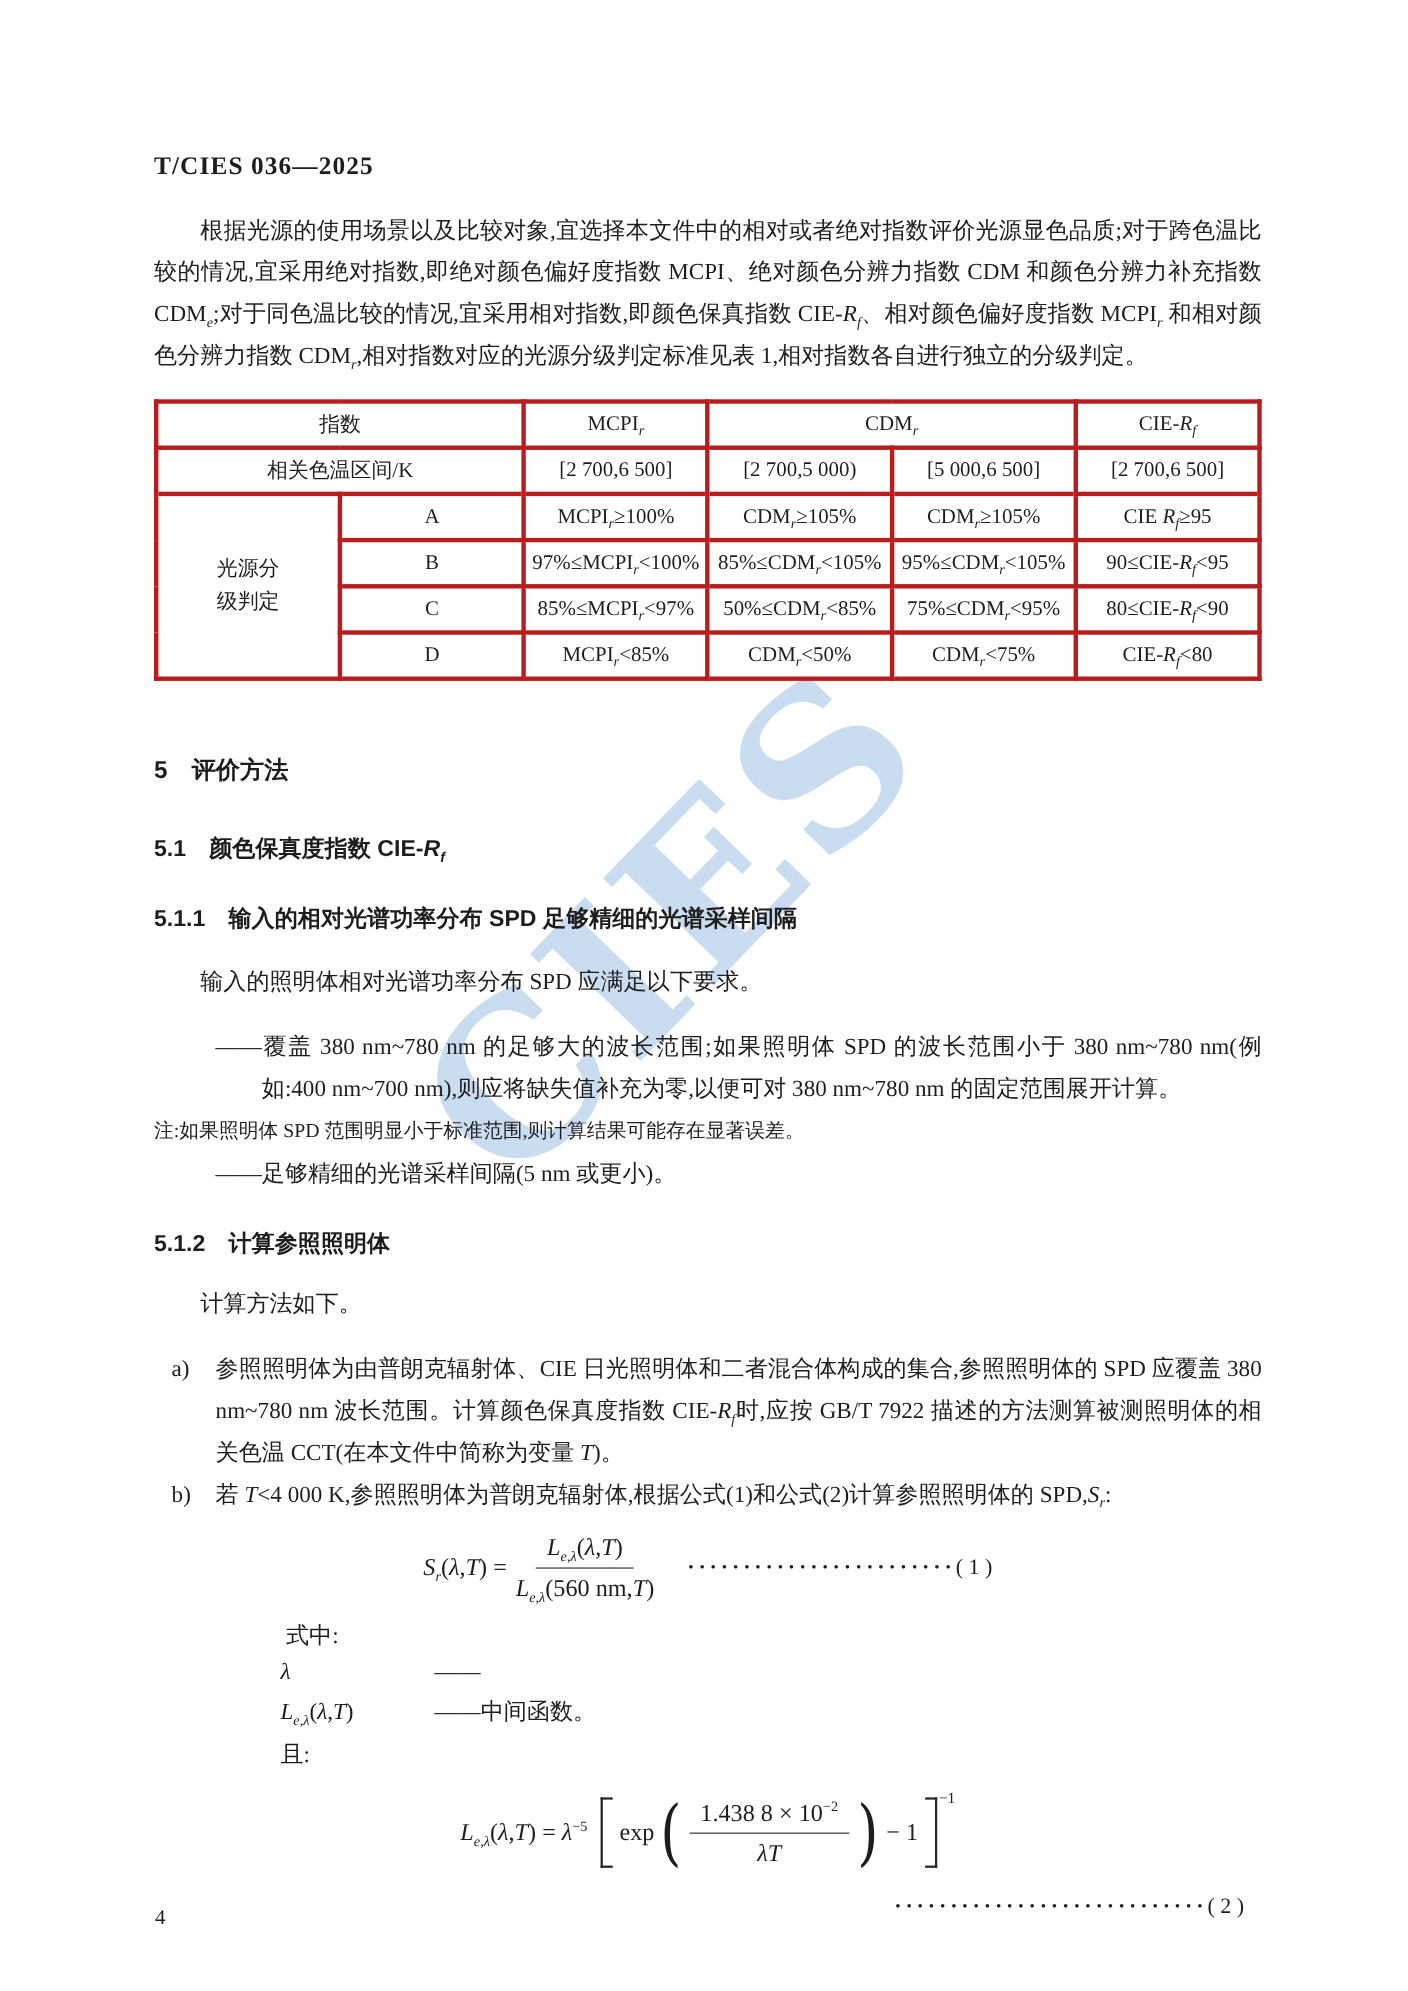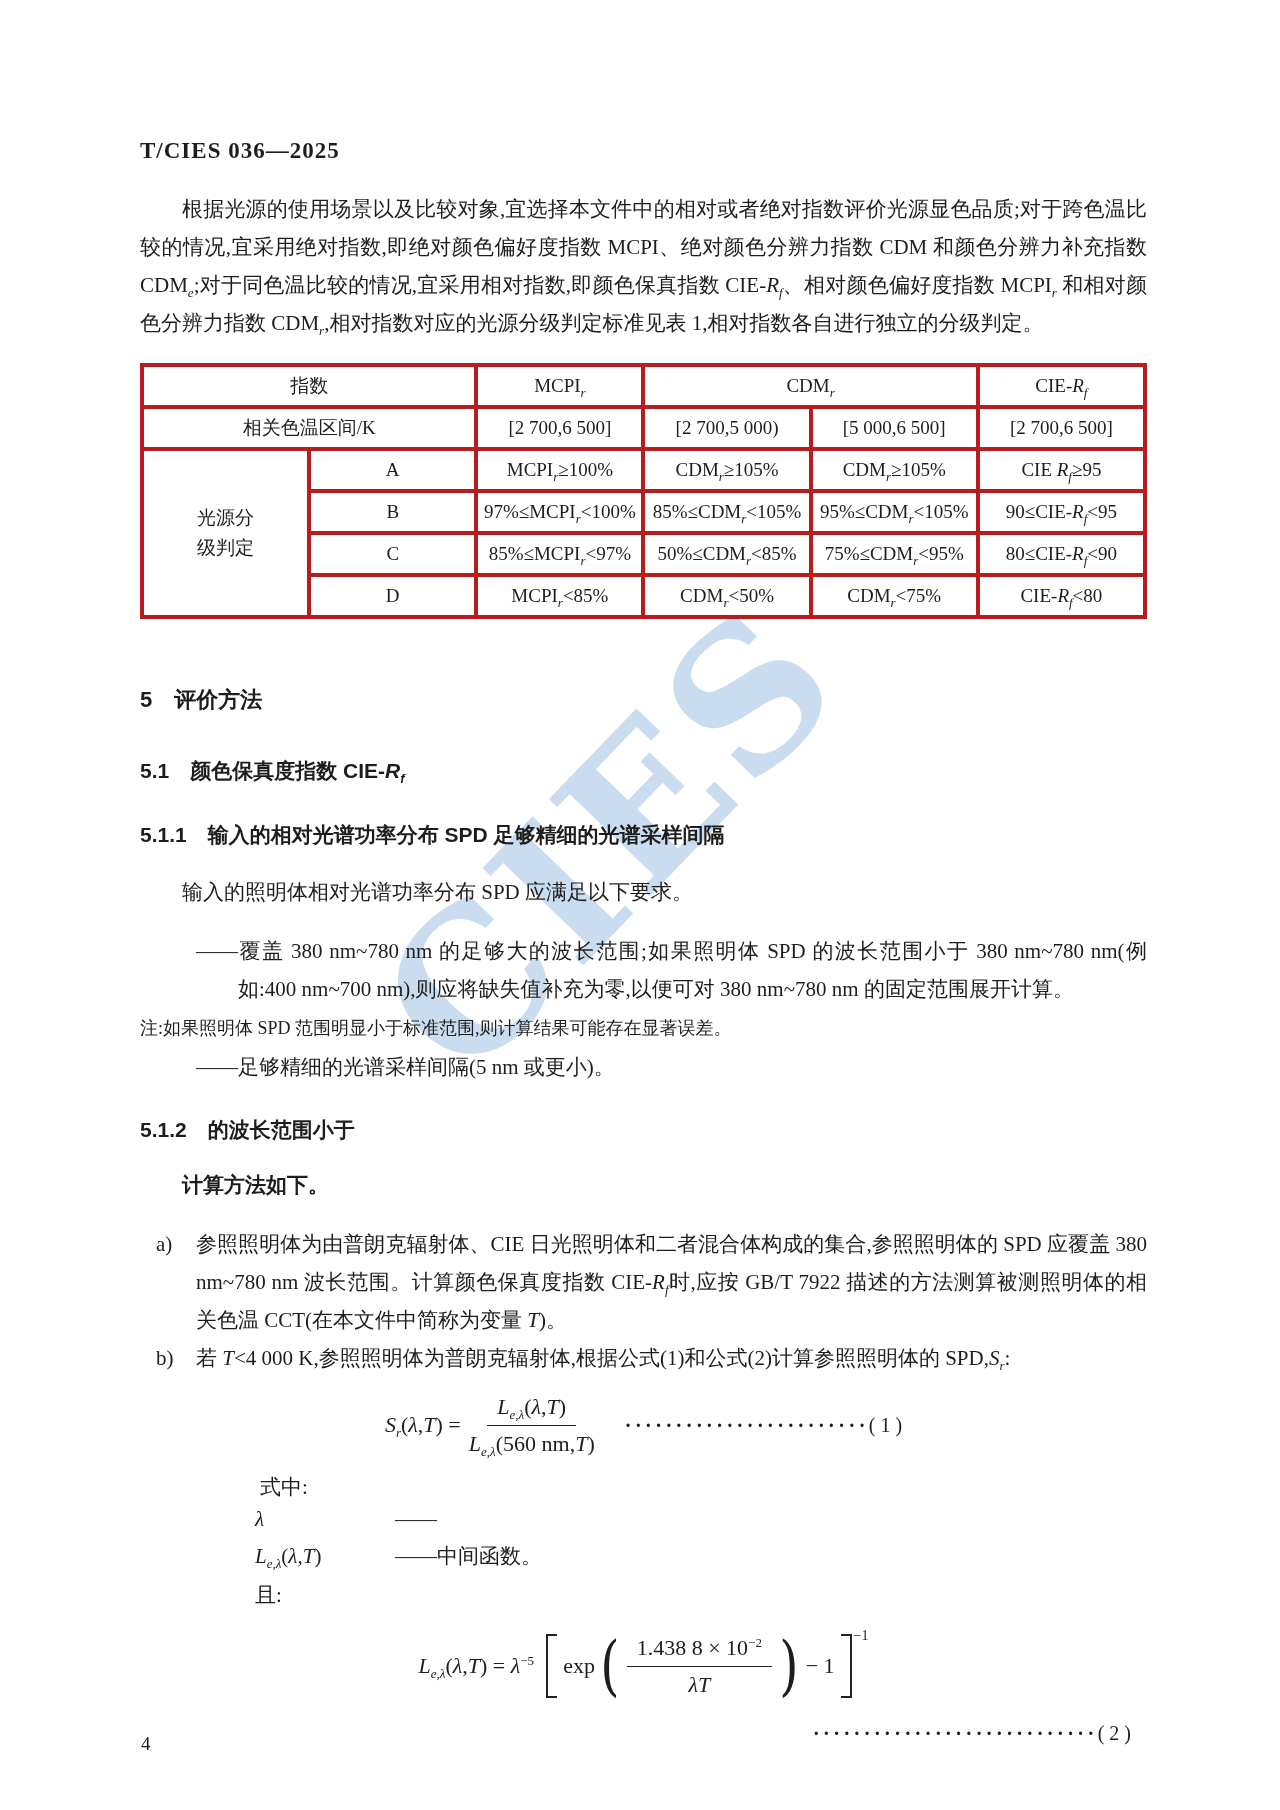--- a/index.html
+++ b/index.html
@@ -176,23 +176,23 @@
   <div class="section-h3">5.1.1　输入的相对光谱功率分布 SPD 足够精细的光谱采样间隔</div>
 
   <p class="body-p" style="margin-top:24px;">输入的照明体相对光谱功率分布 SPD 应满足以下要求。</p>
 
   <div class="dash-item">——覆盖 380 nm~780 nm 的足够大的波长范围;如果照明体 SPD 的波长范围小于 380 nm~780 nm(例如:400 nm~700 nm),则应将缺失值补充为零,以便可对 380 nm~780 nm 的固定范围展开计算。</div>
 
   <div class="note-line">注:如果照明体 SPD 范围明显小于标准范围,则计算结果可能存在显著误差。</div>
 
   <div class="dash-item">——足够精细的光谱采样间隔(5 nm 或更小)。</div>
 
-  <div class="section-h3" style="margin-top:30px;">5.1.2　的波长范围小于</div>
-
-  <p class="body-p" style="margin-top:22px;font-weight:bold;">计算方法如下。</p>
+  <div class="section-h3" style="margin-top:30px;">5.1.2　计算参照照明体</div>
+
+  <p class="body-p" style="margin-top:22px;">计算方法如下。</p>
 
   <div class="list-item">
     <span class="li-label">a)</span>
     <span class="li-text">参照照明体为由普朗克辐射体、CIE 日光照明体和二者混合体构成的集合,参照照明体的 SPD 应覆盖 380 nm~780 nm 波长范围。计算颜色保真度指数 CIE-<i>R</i><sub>f</sub>时,应按 GB/T 7922 描述的方法测算被测照明体的相关色温 CCT(在本文件中简称为变量 <i>T</i>)。</span>
   </div>
 
   <div class="list-item">
     <span class="li-label">b)</span>
     <span class="li-text">若 <i>T</i>&lt;4 000 K,参照照明体为普朗克辐射体,根据公式(1)和公式(2)计算参照照明体的 SPD,<i>S</i><sub>r</sub>:</span>
   </div>

